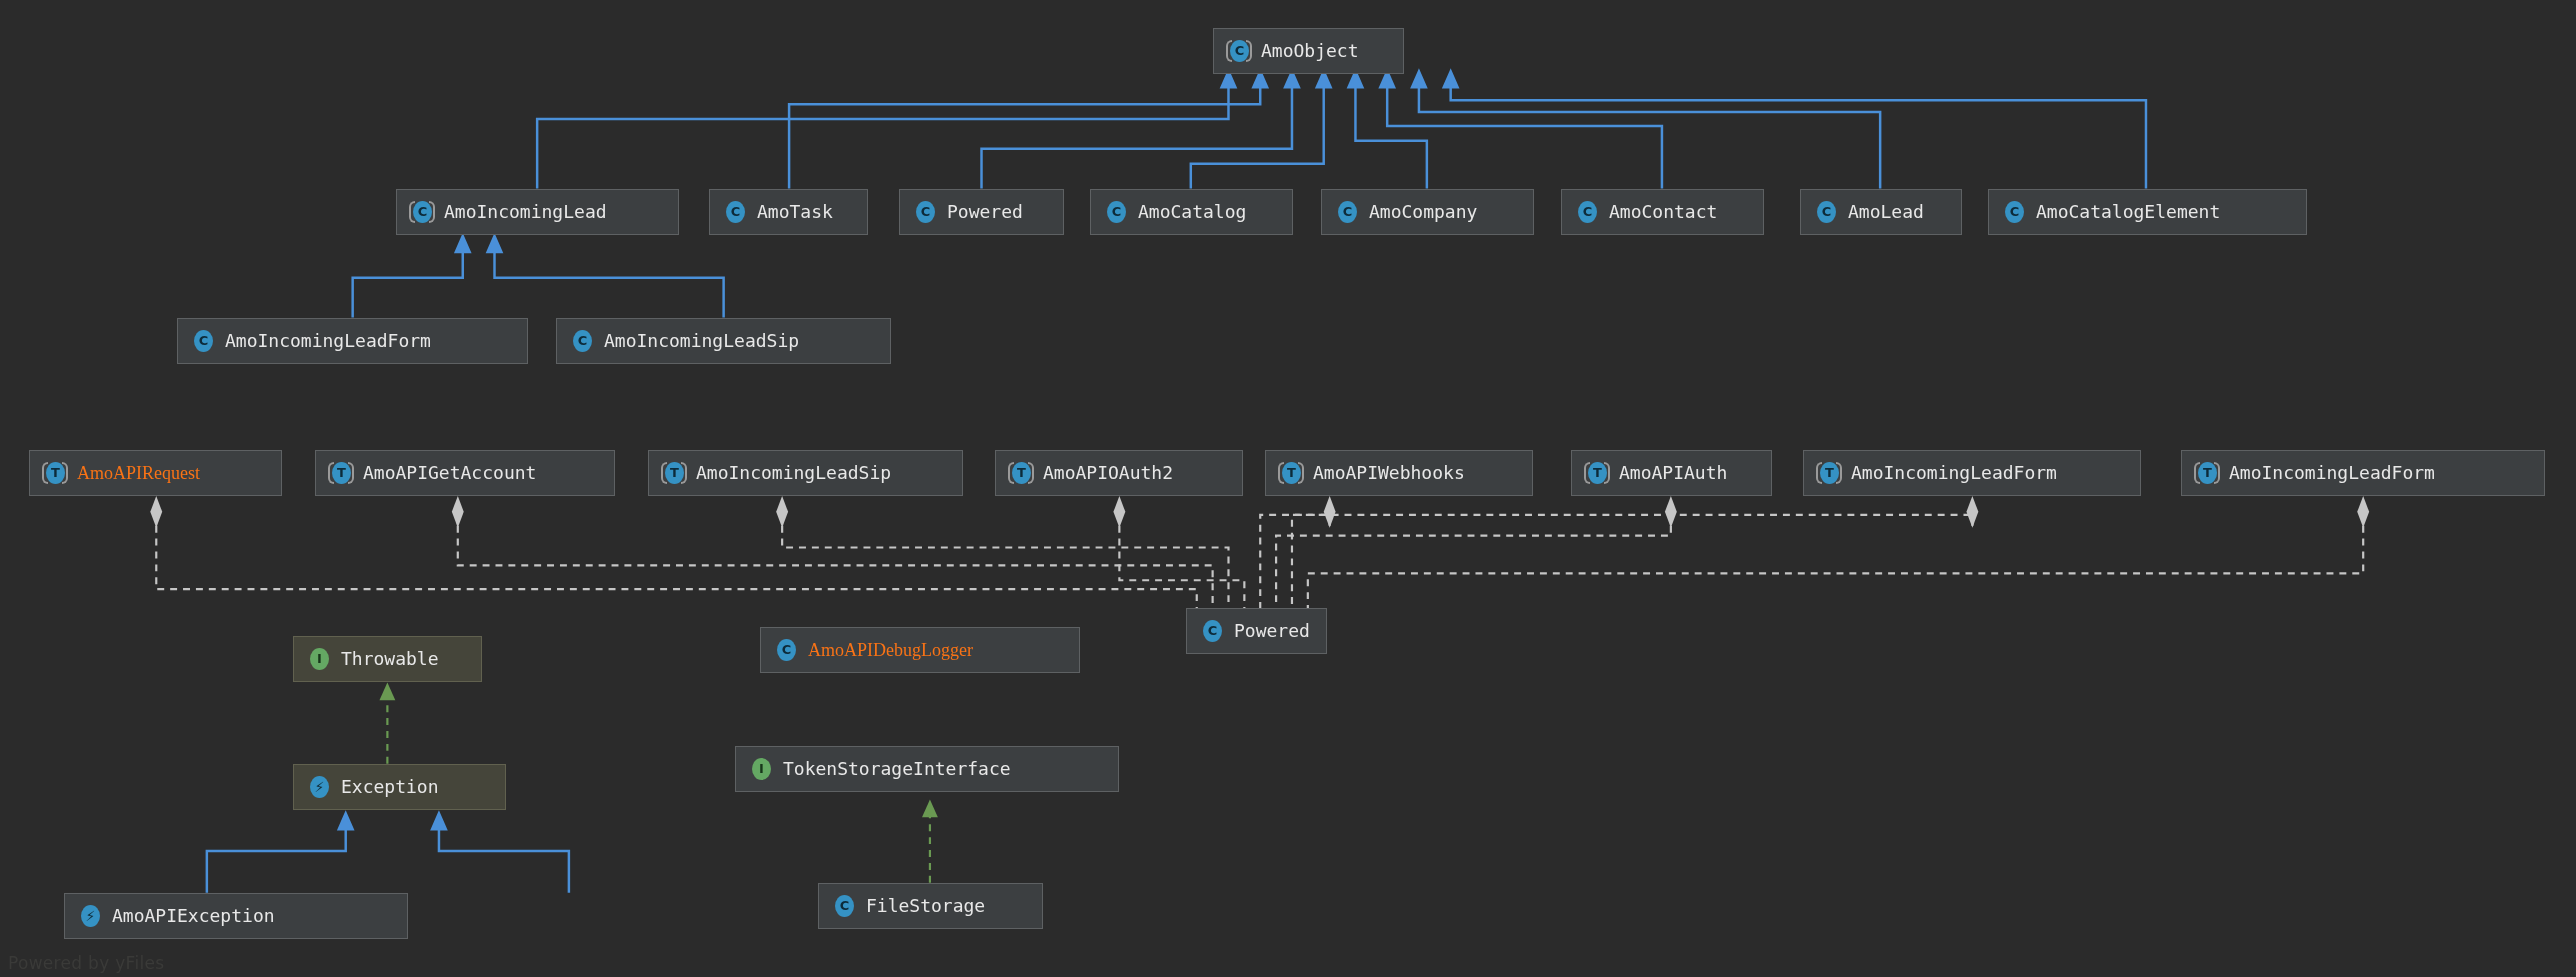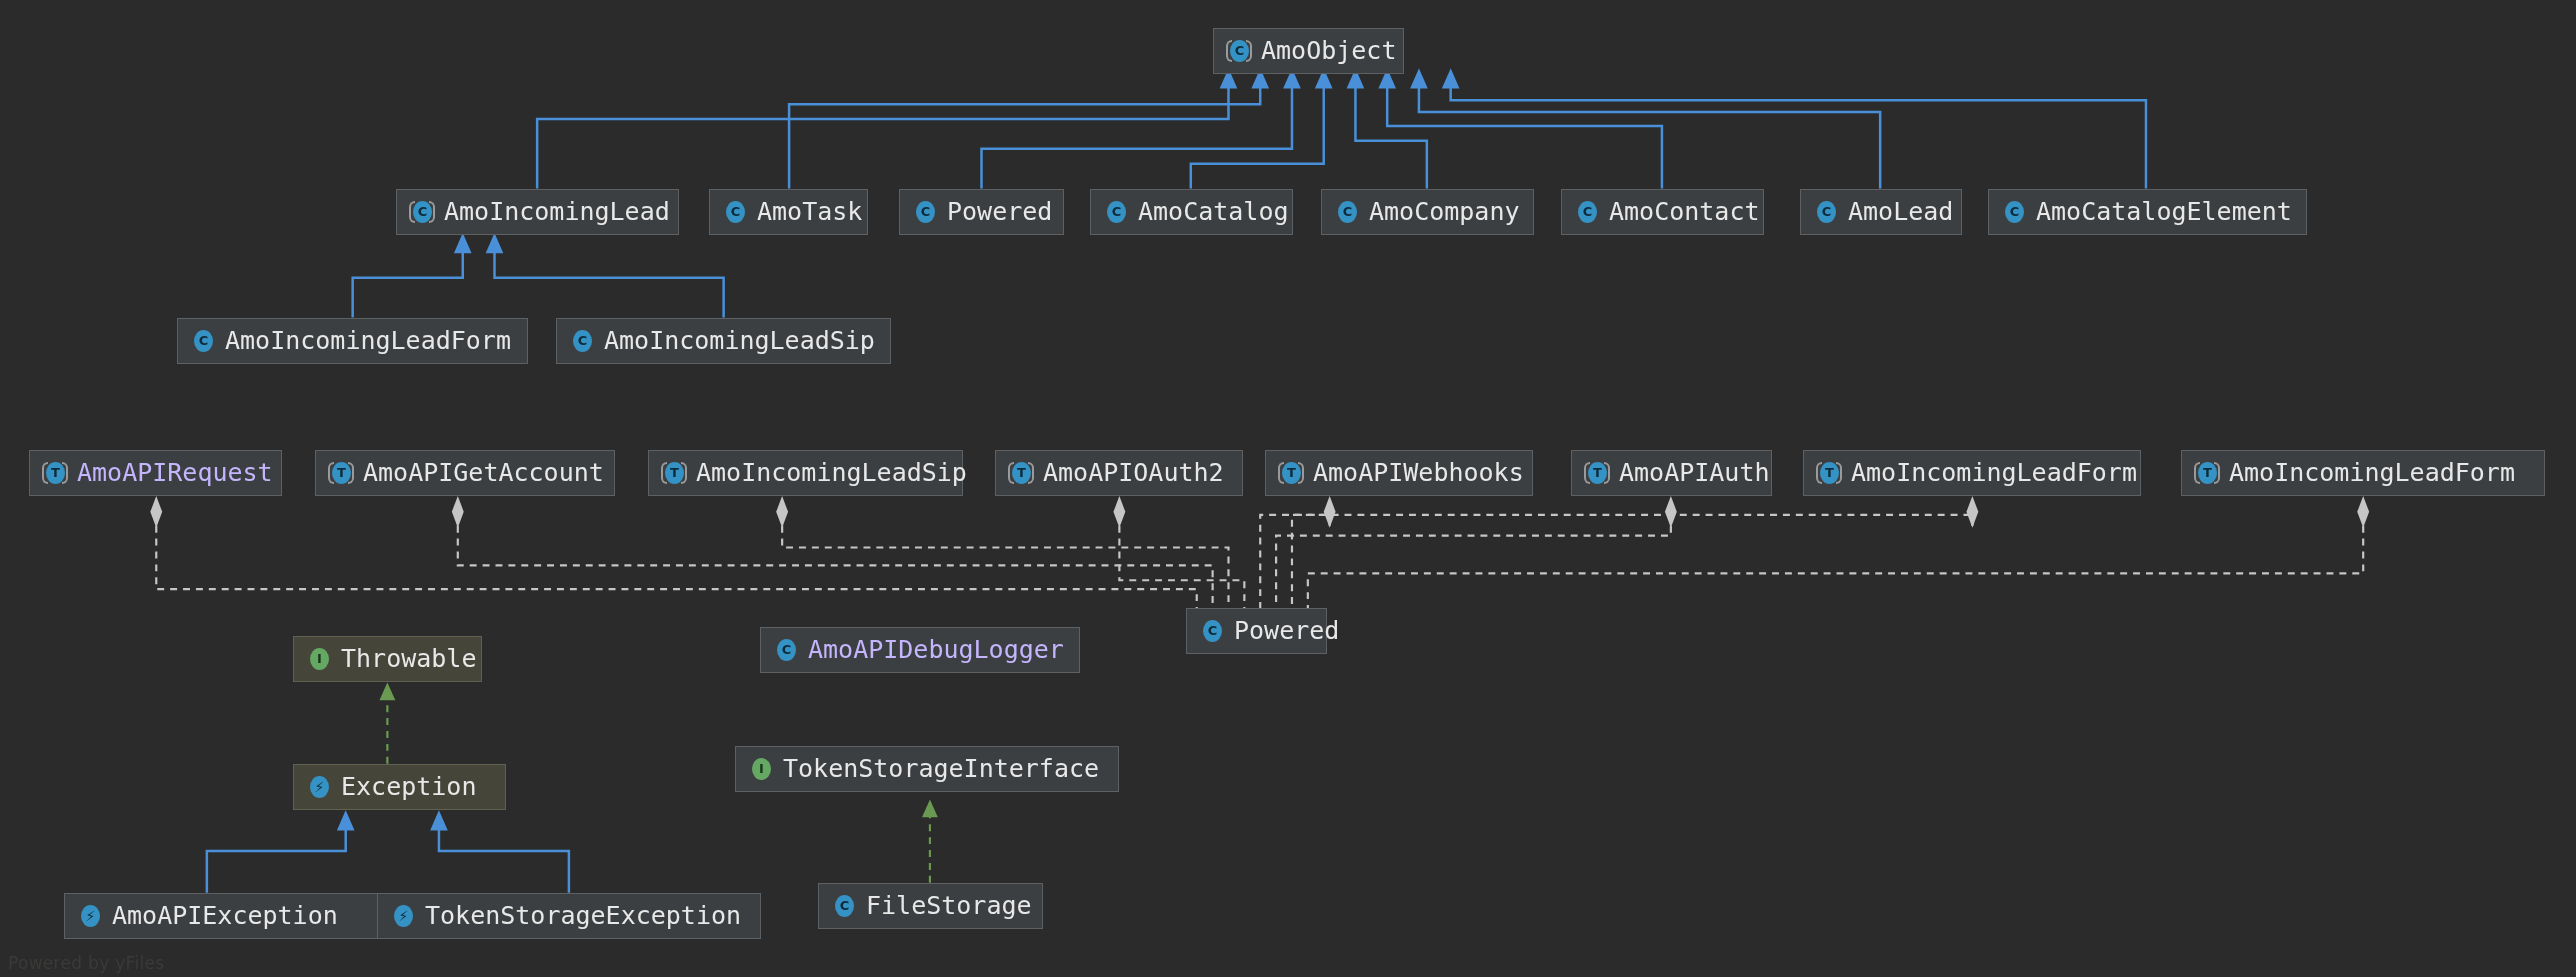--- a/index.html
+++ b/index.html
@@ -35,26 +35,26 @@
   }
   .node .icon {
     flex: 0 0 auto;
     width: 26px;
     height: 26px;
     margin-right: 9px;
     position: relative;
     display: inline-block;
   }
   .node .label {
-    font-size: 25px;
+    font-size: 18px;
     line-height: 26px;
     color: #e8e8e8;
     letter-spacing: 0px;
   }
-  .node.dim .label { color: #c4b5fd; }
+  .node.dim .label { color: #f97316; font-family: Liberation Serif, serif; }
   .node.olive { background: #45453a; border-color: #61614f; }
 
   
   .ic-disc {
     position: absolute;
     left: 4px; top: 2px;
     width: 19px; height: 22px;
     border-radius: 50%;
     background: #3592c4;
     color: #0d2b3a;
@@ -371,26 +371,20 @@
     <span class="label">TokenStorageInterface</span>
   </div>
 
   <div class="node" style="left:64px; top:893px; width:344px;">
     <span class="icon">
         <span class="ic-bolt"></span>
       </span>
     <span class="label">AmoAPIException</span>
   </div>
 
-  <div class="node" style="left:377px; top:893px; width:384px;">
-    <span class="icon">
-        <span class="ic-bolt"></span>
-      </span>
-    <span class="label">TokenStorageException</span>
-  </div>
 
   <div class="node" style="left:818px; top:883px; width:225px;">
     <span class="icon">
         <span class="ic-disc">C</span>
       </span>
     <span class="label">FileStorage</span>
   </div>
 
   <div class="watermark">Powered by yFiles</div>
 

